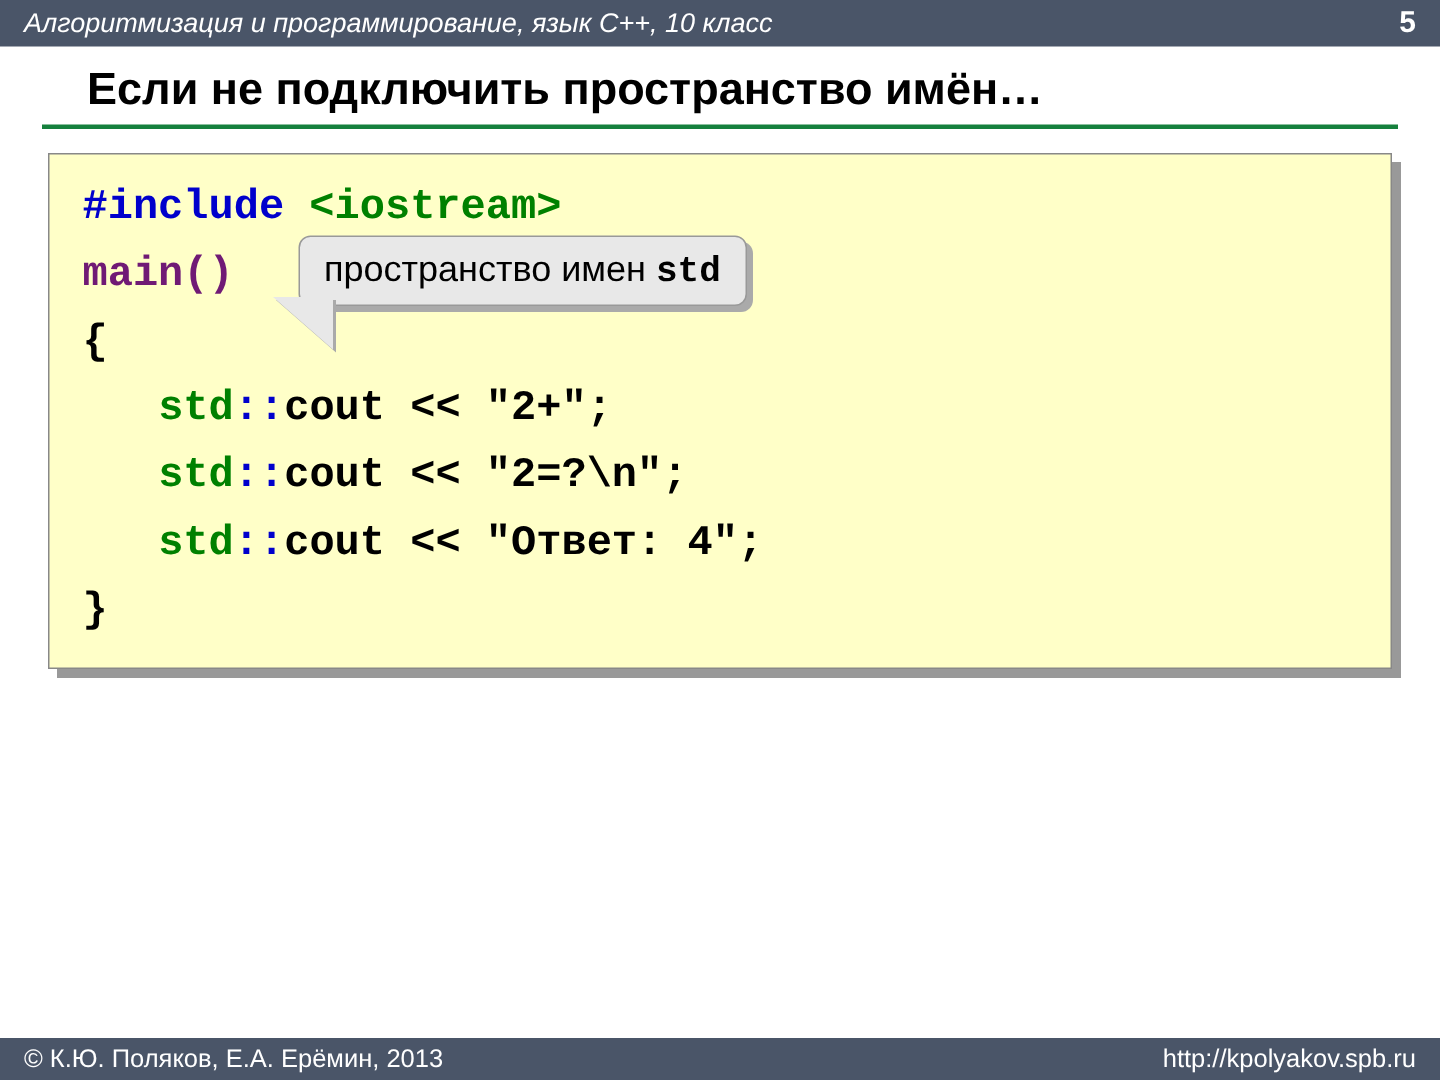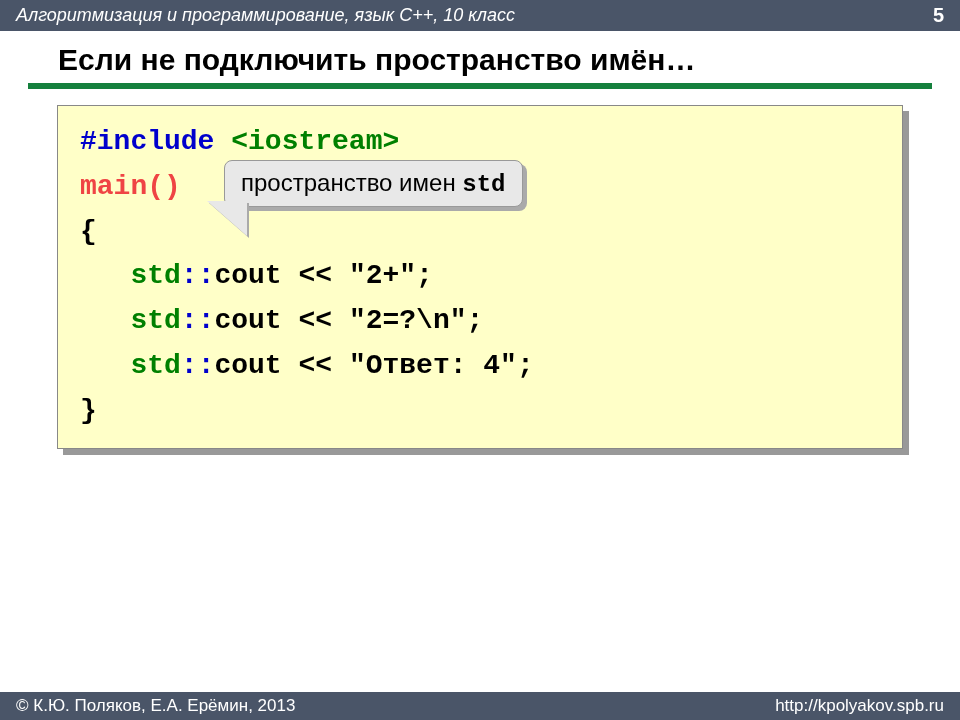--- a/index.html
+++ b/index.html
@@ -23,25 +23,25 @@
     }
     .page-number {
       font-style: normal;
       font-weight: bold;
       font-size: 20px;
     }
     .slide-title {
       font-size: 30px;
       font-weight: bold;
       padding: 12px 30px 6px 30px;
-      border-bottom: 6px solid #15803d;
+      border-bottom: 3px solid #15803d;
       margin: 0 28px 16px 28px;
     }
     .code-wrapper {
-      margin: 0 57px;
+      margin: 0 32px;
       position: relative;
     }
     .code-shadow {
       position: absolute;
       top: 6px;
       left: 6px;
       right: -6px;
       bottom: -6px;
       background: #999;
       z-index: 0;
@@ -53,21 +53,21 @@
       padding: 14px 22px;
       font-family: 'Courier New', monospace;
       font-size: 28px;
       font-weight: bold;
       line-height: 1.6;
       z-index: 1;
     }
     .code-line { white-space: pre; }
     .kw-include { color: #0000cc; }
     .kw-iostream { color: #008000; }
-    .kw-main { color: #ef4444; }
+    .kw-main { color: #701a75; }
     .kw-std { color: #008000; }
     .kw-sep { color: #0000cc; }
     .callout-wrap {
       position: absolute;
       top: 55px;
       left: 167px;
       z-index: 2;
     }
     .callout-shadow {
       position: absolute;

